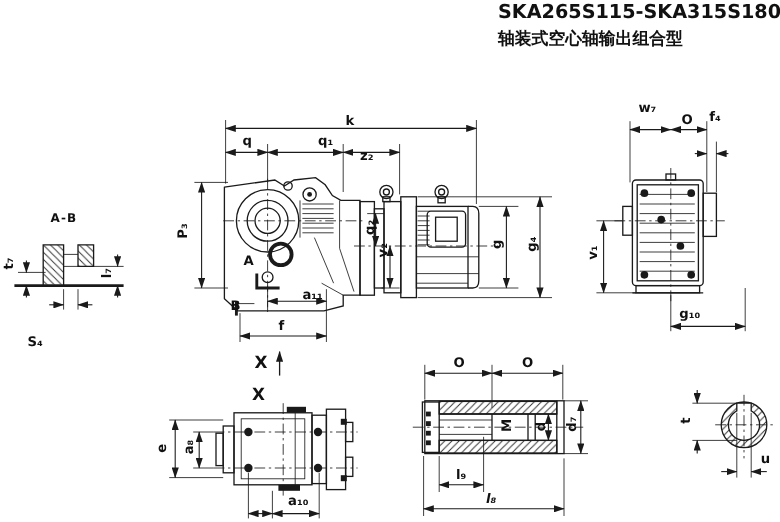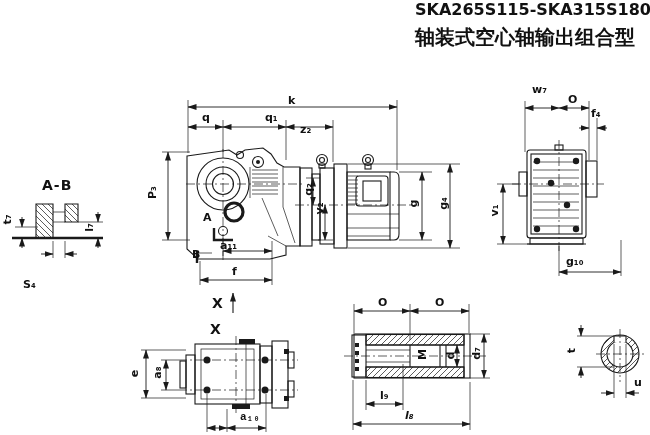--- a/index.html
+++ b/index.html
@@ -1,23 +1,23 @@
 <!DOCTYPE html>
 <html><head>
 <meta charset="utf-8">
 <style>
   html,body{margin:0;padding:0;background:#fff;}
   #page{position:relative;width:650px;height:435px;background:#fff;overflow:hidden;
         font-family:"DejaVu Sans","Liberation Sans",sans-serif;color:#111;}
   .lbl{position:absolute;font-size:11px;font-weight:bold;white-space:nowrap;line-height:1;}
   .rot{transform:rotate(-90deg);}
   .xmark{font-size:14px;}
-  .abtitle{font-size:14px;letter-spacing:1px;}
+  .abtitle{font-size:10px;letter-spacing:1px;}
   .title1{position:absolute;left:415px;top:0;font-size:16px;font-weight:bold;white-space:nowrap;}
-  .title2{position:absolute;left:415px;top:24px;font-size:20px;font-weight:bold;white-space:nowrap;}
+  .title2{position:absolute;left:415px;top:24px;font-size:14px;font-weight:bold;white-space:nowrap;}
   .ln{stroke:#1a1a1a;stroke-width:1.1;fill:none;}
   .t8{stroke:#1a1a1a;stroke-width:.7;fill:none;}
   .d{stroke:#1a1a1a;stroke-width:.9;fill:none;}
   .cl{stroke:#1a1a1a;stroke-width:.7;fill:none;stroke-dasharray:9 3 2 3;}
   .th{stroke:#1a1a1a;stroke-width:2.4;fill:none;}
   .fillb{fill:#1a1a1a;stroke:none;}
   .fw{fill:#fff;stroke:#1a1a1a;stroke-width:1.1;}
   .hz{stroke:#1a1a1a;stroke-width:1.1;}
   .hln{stroke:#333;stroke-width:.8;fill:none;}
 </style>
@@ -277,40 +277,40 @@
 <span class="lbl" style="left:202px;top:112px;">q</span>
 <span class="lbl" style="left:265px;top:112px;">q₁</span>
 <span class="lbl" style="left:300px;top:124px;">z₂</span>
 <span class="lbl rot" style="left:146px;top:187px;">P₃</span>
 <span class="lbl rot" style="left:302px;top:184px;">q₂</span>
 <span class="lbl rot" style="left:313px;top:203px;">v₂</span>
 <span class="lbl rot" style="left:410px;top:198px;">g</span>
 <span class="lbl rot" style="left:437px;top:198px;">g₄</span>
 <span class="lbl" style="left:203px;top:212px;">A</span>
 <span class="lbl" style="left:192px;top:249px;">B</span>
-<span class="lbl" style="left:220px;top:240px;">a₁₁</span>
+<span class="lbl" style="left:252px;top:240px;">a₁₁</span>
 <span class="lbl" style="left:232px;top:266px;">f</span>
 <span class="lbl xmark" style="left:212px;top:296px;">X</span>
 <span class="lbl xmark" style="left:210px;top:322px;">X</span>
 
 <span class="lbl abtitle" style="left:42px;top:178px;">A-B</span>
 <span class="lbl rot" style="left:2px;top:214px;">t₇</span>
 <span class="lbl" style="left:23px;top:242px;margin-top:37px;">S₄</span>
 <span class="lbl rot" style="left:85px;top:222px;">l₇</span>
 
 <span class="lbl" style="left:532px;top:84px;">w₇</span>
 <span class="lbl" style="left:568px;top:94px;">O</span>
-<span class="lbl" style="left:591px;top:108px;">f₄</span>
+<span class="lbl" style="left:591px;top:92px;">f₄</span>
 <span class="lbl rot" style="left:488px;top:205px;">v₁</span>
 <span class="lbl" style="left:566px;top:256px;">g₁₀</span>
 
 <span class="lbl rot" style="left:131px;top:368px;">e</span>
 <span class="lbl rot" style="left:151px;top:367px;">a₈</span>
 <span class="lbl" style="left:211px;top:424px;margin-top:16px;">a₉</span>
-<span class="lbl" style="left:240px;top:412px;font-family:Liberation Mono, monospace;">a₁₀</span>
+<span class="lbl" style="left:240px;top:412px;">a₁₀</span>
 
 <span class="lbl" style="left:378px;top:297px;">O</span>
 <span class="lbl" style="left:435px;top:297px;">O</span>
 <span class="lbl rot" style="left:417px;top:349px;">M</span>
 <span class="lbl rot" style="left:447px;top:350px;">d</span>
 <span class="lbl rot" style="left:470px;top:348px;">d₇</span>
 <span class="lbl" style="left:380px;top:390px;">l₉</span>
 <span class="lbl" style="left:405px;top:410px;font-style:italic;">l₈</span>
 
 <span class="lbl rot" style="left:569px;top:345px;">t</span>

